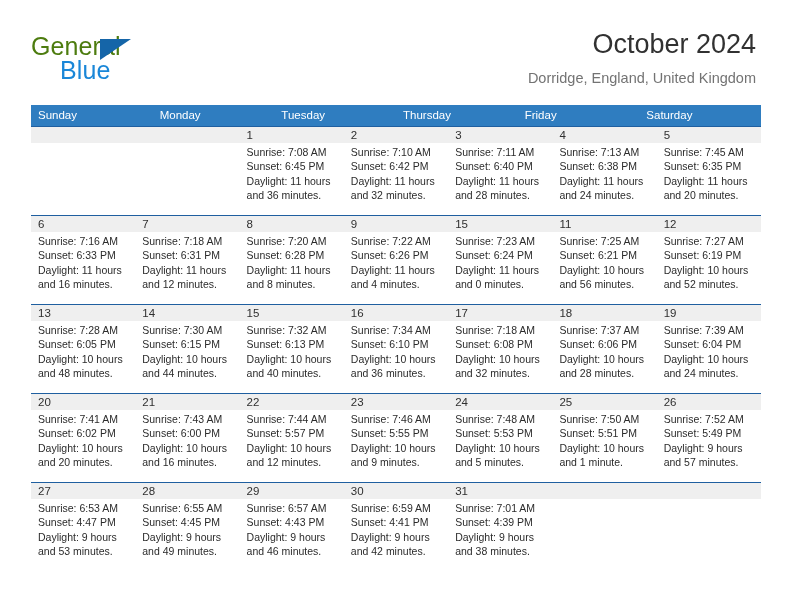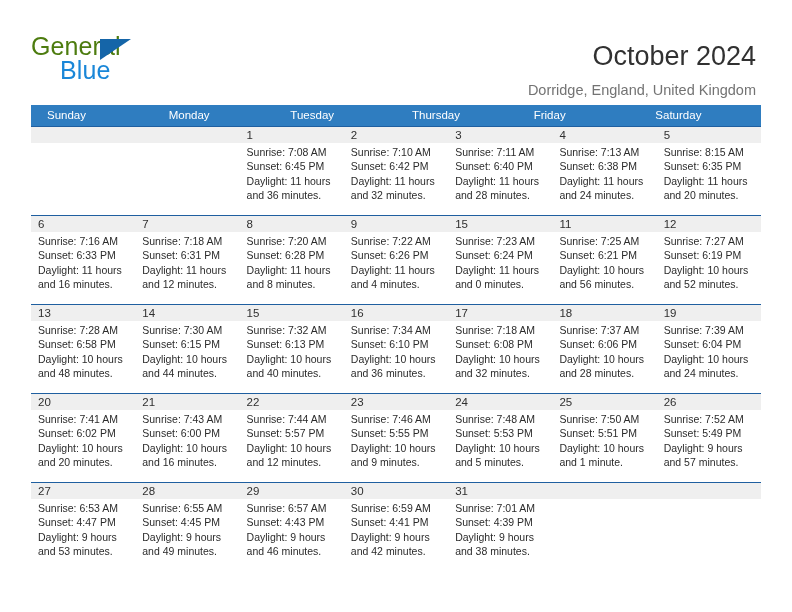--- a/index.html
+++ b/index.html
@@ -60,21 +60,21 @@
     top: 24px;
     font-size: 25px;
     line-height: 27px;
     color: #1a87d8;
     letter-spacing: 0.1px;
   }
 
   .title-block {
     position: absolute;
     right: 36px;
-    top: 40px;
+    top: 28px;
     text-align: right;
   }
   .cal-title {
     font-size: 27px;
     line-height: 32px;
     color: #313131;
     font-weight: normal;
     margin: 0;
     white-space: nowrap;
   }
@@ -97,21 +97,21 @@
     display: flex;
     width: 100%;
     background: #2f7dc0;
     height: 21px;
   }
   .weekday {
     flex: 1 1 0;
     color: #ffffff;
     font-size: 11.5px;
     line-height: 21px;
-    padding-left: 16px;
+    padding-left: 7px;
     box-sizing: border-box;
     white-space: nowrap;
   }
 
   .week {
     position: relative;
     width: 100%;
     height: 89px;
   }
   .week-topline {
@@ -236,21 +236,21 @@
           <div class="info">
             <div>Sunrise: 7:13 AM</div>
             <div>Sunset: 6:38 PM</div>
             <div>Daylight: 11 hours</div>
             <div>and 24 minutes.</div>
           </div>
         </div>
         <div class="cell">
           <div class="daynum">5</div>
           <div class="info">
-            <div>Sunrise: 8:15 AM</div>
+            <div>Sunrise: 7:45 AM</div>
             <div>Sunset: 6:35 PM</div>
             <div>Daylight: 11 hours</div>
             <div>and 20 minutes.</div>
           </div>
         </div>
       </div>
     </div>
 
     <div class="week">
       <div class="week-topline"></div>
@@ -323,21 +323,21 @@
     </div>
 
     <div class="week">
       <div class="week-topline"></div>
       <div class="daynum-band"></div>
       <div class="cells">
         <div class="cell">
           <div class="daynum">13</div>
           <div class="info">
             <div>Sunrise: 7:28 AM</div>
-            <div>Sunset: 6:58 PM</div>
+            <div>Sunset: 6:05 PM</div>
             <div>Daylight: 10 hours</div>
             <div>and 48 minutes.</div>
           </div>
         </div>
         <div class="cell">
           <div class="daynum">14</div>
           <div class="info">
             <div>Sunrise: 7:30 AM</div>
             <div>Sunset: 6:15 PM</div>
             <div>Daylight: 10 hours</div>

